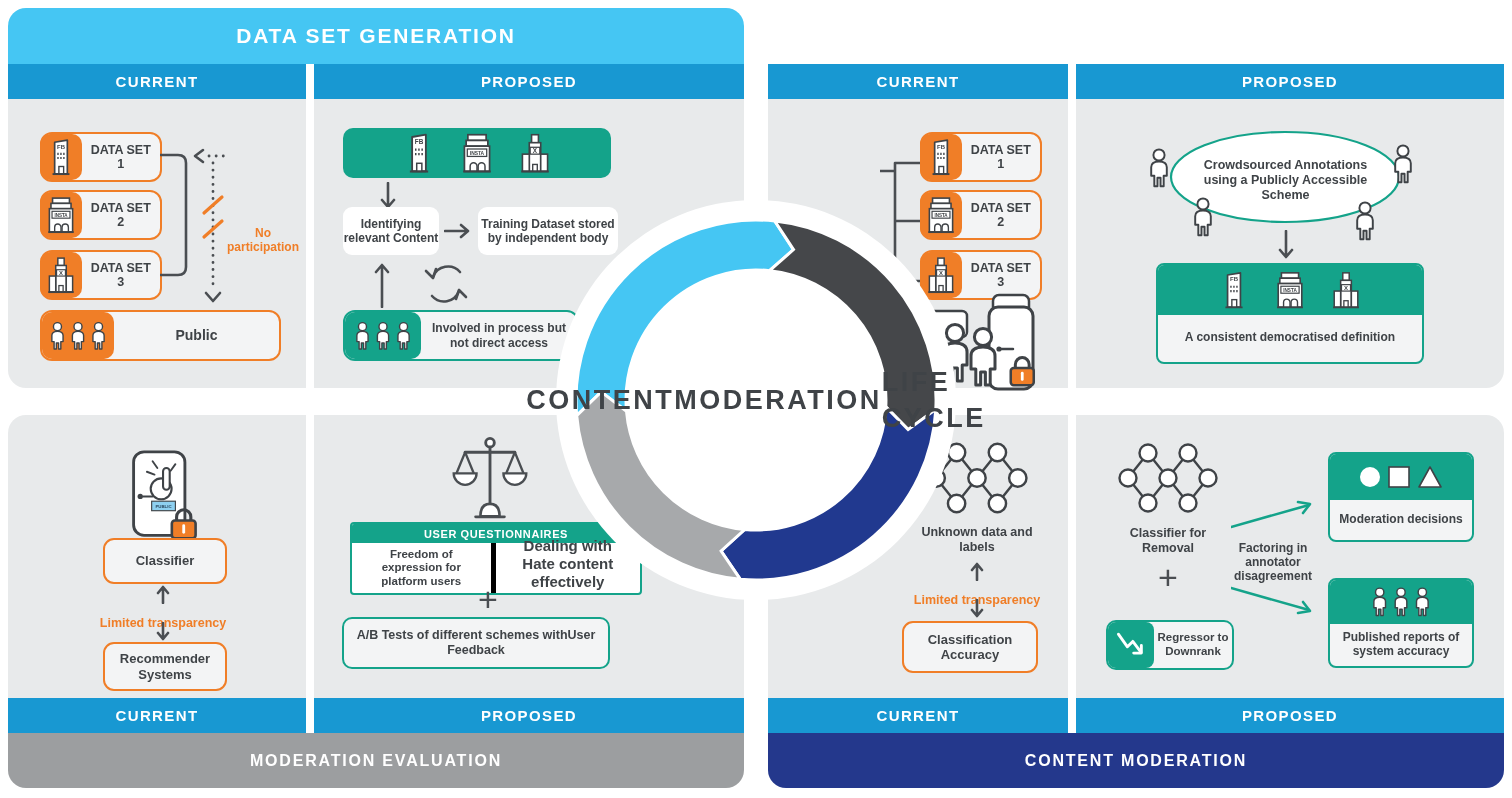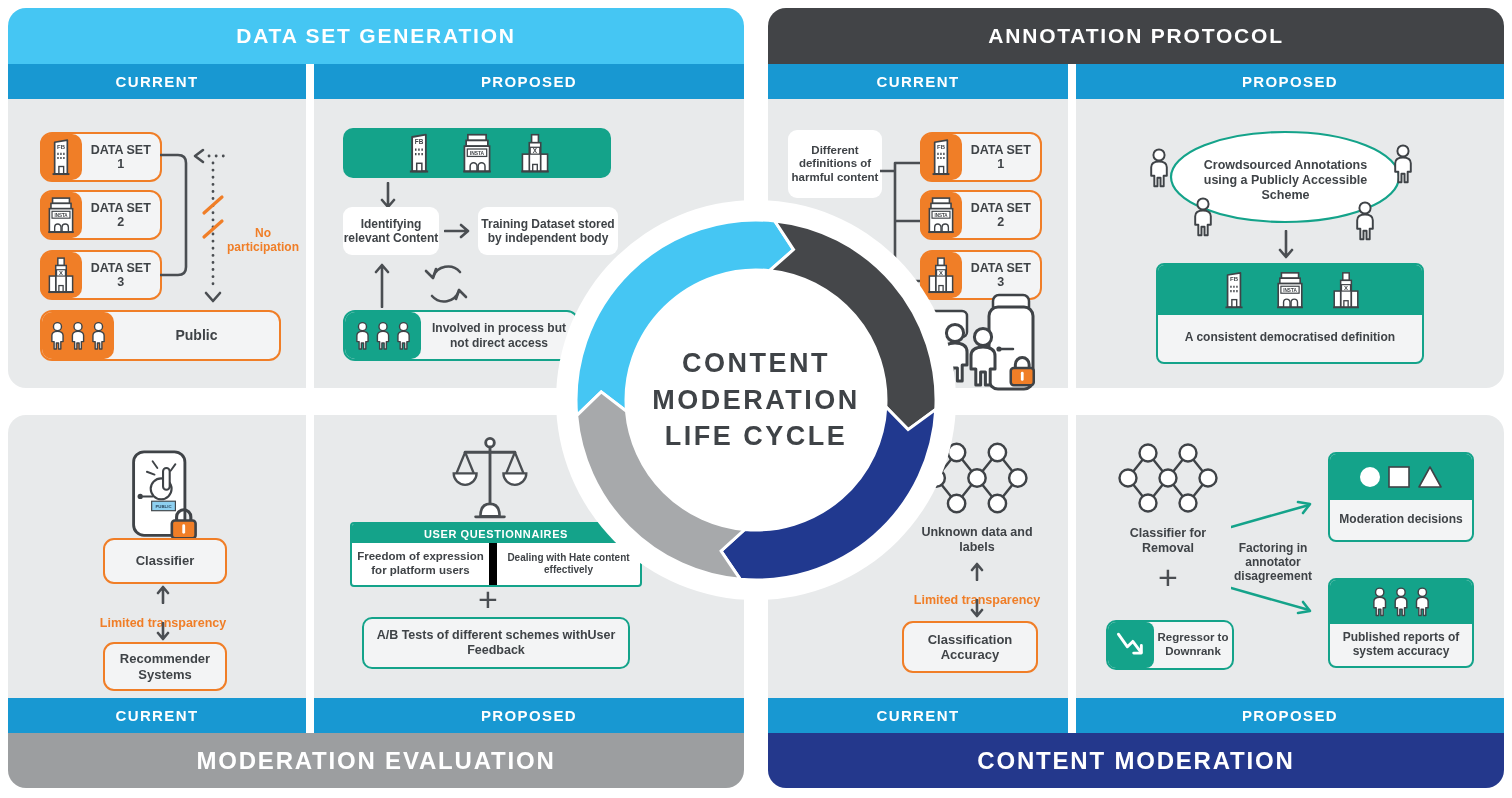--- a/index.html
+++ b/index.html
@@ -6,21 +6,21 @@
   .stage { position:relative; width:1512px; height:798px; background:#fff;
            font-family:"Liberation Sans", sans-serif; font-weight:700; color:#3F4347; overflow:hidden; }
   .abs { position:absolute; }
   .panel { position:absolute; }
   .hdr { position:absolute; display:flex; align-items:center; justify-content:center;
          color:#fff; font-size:21px; letter-spacing:1.8px; }
   .sub { position:absolute; display:flex; align-items:center; justify-content:center;
          background:#1898D2; color:#fff; font-size:15px; letter-spacing:1.4px; }
   .cell { position:absolute; background:#E8EAEB; }
   .ftr { position:absolute; display:flex; align-items:center; justify-content:center;
-         color:#fff; font-size:24px; letter-spacing:1.8px; }
+         color:#fff; font-size:16px; letter-spacing:1.8px; }
   .items { position:absolute; inset:0; }
   .lbl { display:flex; align-items:center; justify-content:center; text-align:center; line-height:1.18; }
   .whitebox { background:#fff; border-radius:9px; font-size:12px; }
   .obox { background:#F3F4F5; border:2.5px solid #F07E27; border-radius:11px; font-size:13px; }
   .tbox { background:#F3F4F5; border:2.5px solid #14A38A; border-radius:11px; font-size:12px; }
   .dsbox { position:absolute; width:118px; height:46px; background:#F3F4F5; border:2.5px solid #F07E27;
            border-radius:12px; display:flex; align-items:center; }
   .dsicon { width:42px; height:46px; margin:-2.5px 0 -2.5px -2.5px; background:#F07E27; border-radius:10px;
             display:flex; align-items:center; justify-content:center; flex:none; }
   .dslbl { flex:1; text-align:center; font-size:12.5px; line-height:1.15; padding:0 4px; }
@@ -30,21 +30,21 @@
   .bt { font:700 5.6px "Liberation Sans", sans-serif; fill:#3F4347; text-anchor:middle; }
   .bt-s { font:700 4.3px "Liberation Sans", sans-serif; fill:#3F4347; text-anchor:middle; }
   .arr { stroke:#4A4E52; stroke-width:2.6; fill:none; stroke-linecap:round; stroke-linejoin:round; }
   .tarr { stroke:#14A38A; stroke-width:2.6; fill:none; stroke-linecap:round; stroke-linejoin:round; }
   .otext { color:#F07E27; text-align:center; font-size:12px; line-height:1.2;margin-top:11px; }
   .plus { color:#4A4E52; font-size:34px; font-weight:400; display:flex; align-items:center; justify-content:center; }
   .card { position:absolute; width:142px; background:#F3F4F5; border:2px solid #14A38A; border-radius:8px; overflow:hidden; }
   .cardtop { background:#14A38A; display:flex; align-items:center; justify-content:center; gap:8px; }
   .cardtxt { font-size:12px; line-height:1.2; text-align:center; display:flex; align-items:center; justify-content:center; }
   .ctr-title { position:absolute; left:556px; top:200px; width:400px; height:400px;
-               display:flex; flex-direction:column; align-items:center; justify-content:center;
+               display:flex; flex-direction:row; align-items:center; justify-content:center;
                font-size:27px; letter-spacing:2.5px; line-height:1.35; color:#3F4347; }
 </style>
 </head>
 <body>
 
 <svg width="0" height="0" style="position:absolute">
 <defs>
   <g id="sym-b1">
     <path d="M8 4 L20 2 V34 H8 Z" fill="#fff" stroke="#3F4347" stroke-width="1.6" stroke-linejoin="round"></path>
     <line x1="10.5" y1="15" x2="17.5" y2="15" stroke="#3F4347" stroke-width="2" stroke-dasharray="1.3 1.5"></line>
@@ -192,28 +192,26 @@
               <use href="#sym-person" x="22"></use>
               <use href="#sym-person" x="44"></use>
             </svg>
         </div>
         <div class="lbl" style="flex:1;font-size:12px">Involved in process but not direct access</div>
       </div>
     </div>
   </section>
 
   <section class="panel" style="left:768px;top:8px;width:736px;height:380px">
-    <div class="hdr" style="left:0;top:0;width:736px;height:56px;background:#424447;border-radius:18px 18px 0 0">ANNOTATION PROTOCOL</div>
     <div class="sub" style="left:0;top:56px;width:300px;height:35px">CURRENT</div>
     <div class="sub" style="left:308px;top:56px;width:428px;height:35px">PROPOSED</div>
     <div class="cell" style="left:0;top:91px;width:300px;height:289px;border-radius:0 0 0 18px"></div>
     <div class="cell" style="left:308px;top:91px;width:428px;height:289px;border-radius:0 0 18px 0"></div>
 
     <div class="items">
-      <div class="abs lbl whitebox" style="left:20px;top:122px;width:94px;height:68px;font-size:11.5px">Different definitions of harmful content</div>
       <svg class="abs" style="left:112px;top:117px" width="44" height="160" viewBox="0 0 44 160">
         <path class="arr" d="M0 46 H15 M15 38 V156 M15 38 H42 M15 96 H42 M15 156 H42" stroke-width="2.4"></path>
       </svg>
 
       <div class="dsbox" style="left:152px;top:124px">
         <div class="dsicon">
           <svg viewBox="0 0 28 36" width="30" height="38">
               <use href="#sym-b1"></use>
               <text class="bt" x="14" y="10">FB</text>
             </svg>
@@ -327,26 +325,26 @@
         <path d="M14 17 L5 39 M14 17 L23 39" stroke="#4A4E52" stroke-width="2.4" fill="none"></path>
         <path d="M2 39 A 12 12 0 0 0 26 39 Z" fill="#fff" stroke="#4A4E52" stroke-width="2.4"></path>
         <path d="M66 17 L57 39 M66 17 L75 39" stroke="#4A4E52" stroke-width="2.4" fill="none"></path>
         <path d="M54 39 A 12 12 0 0 0 78 39 Z" fill="#fff" stroke="#4A4E52" stroke-width="2.4"></path>
         <path d="M30 84 Q30 71 40 71 Q50 71 50 84 Z" fill="#fff" stroke="#4A4E52" stroke-width="2.8"></path>
         <path d="M25 84.5 H55" stroke="#4A4E52" stroke-width="3" stroke-linecap="round"></path>
       </svg>
       <div class="abs" style="left:342px;top:107px;width:288px;border:2px solid #14A38A;border-radius:4px;background:#fff;overflow:hidden">
         <div style="background:#14A38A;color:#fff;font-size:11px;letter-spacing:0.6px;height:19px;display:flex;align-items:center;justify-content:center">USER QUESTIONNAIRES</div>
         <div style="display:flex">
-          <div class="lbl" style="flex:1;height:42px;font-size:11.5px;border-right:8px solid #000000;padding:0 0">Freedom of expression for platform users</div>
-          <div class="lbl" style="flex:1;height:42px;font-size:10px;padding:0 3px">Dealing with Hate content effectively</div>
+          <div class="lbl" style="flex:1;height:50px;font-size:11.5px;border-right:5px solid #000000;padding:0 18px">Freedom of expression for platform users</div>
+          <div class="lbl" style="flex:1;height:42px;font-size:15px;padding:0 21px">Dealing with Hate content effectively</div>
         </div>
       </div>
       <div class="abs plus" style="left:464px;top:168px;width:32px;height:32px">+</div>
-      <div class="abs lbl tbox" style="left:354px;top:202px;width:264px;height:48px;border-radius:10px;font-size:12.5px">A/B Tests of different schemes withUser Feedback</div>
+      <div class="abs lbl tbox" style="left:334px;top:202px;width:264px;height:48px;border-radius:10px;font-size:12.5px">A/B Tests of different schemes withUser Feedback</div>
     </div>
   </section>
 
   <section class="panel" style="left:768px;top:415px;width:736px;height:373px">
     <div class="cell" style="left:0;top:0;width:300px;height:283px;border-radius:18px 0 0 0"></div>
     <div class="cell" style="left:308px;top:0;width:428px;height:283px;border-radius:0 18px 0 0"></div>
     <div class="sub" style="left:0;top:283px;width:300px;height:35px">CURRENT</div>
     <div class="sub" style="left:308px;top:283px;width:428px;height:35px">PROPOSED</div>
     <div class="ftr" style="left:0;top:318px;width:736px;height:55px;background:#24388C;border-radius:0 0 18px 18px">CONTENT MODERATION</div>
 

